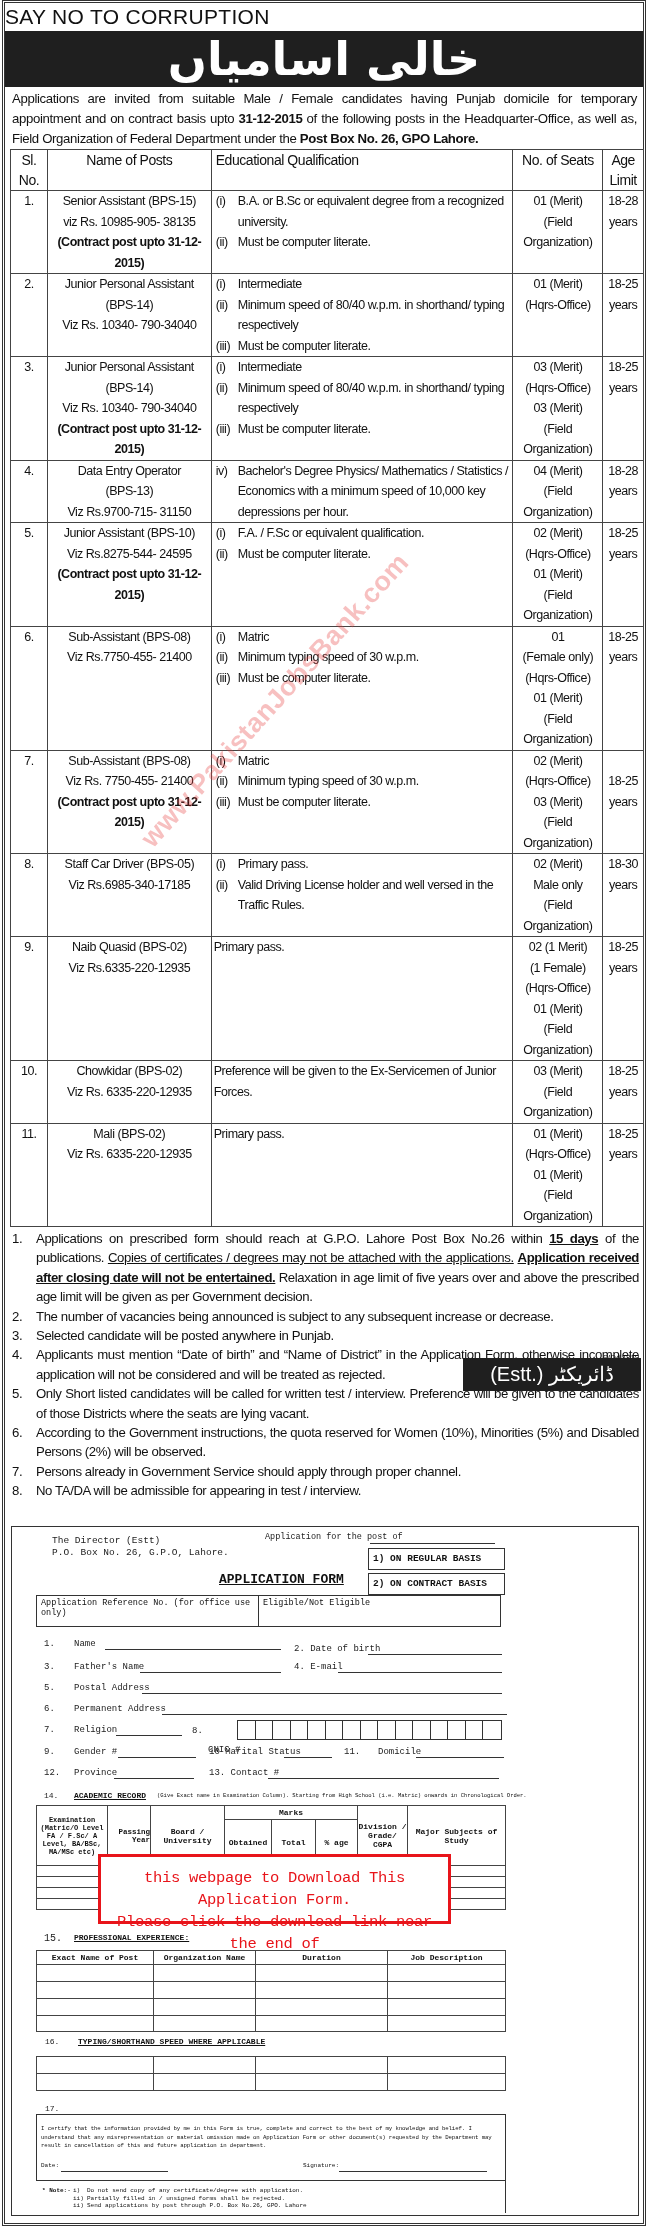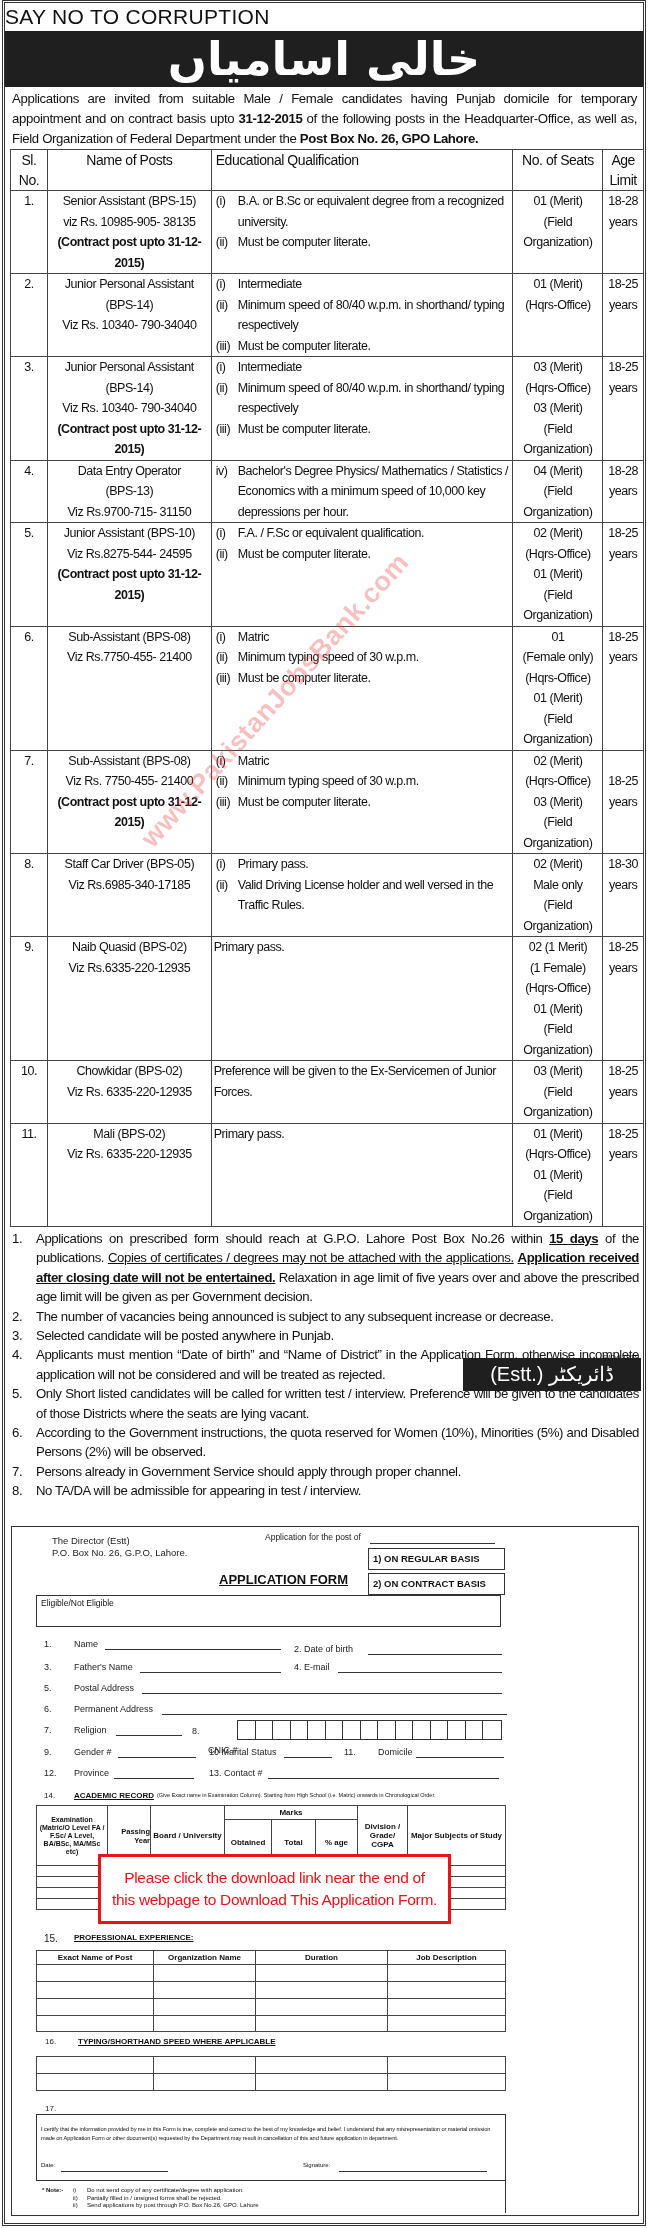--- a/index.html
+++ b/index.html
@@ -22,21 +22,21 @@
   .q-line .tx { flex: 1; }
   .bold { font-weight: bold; }
   .notes { font-size: 13.2px; line-height: 19.4px; padding: 2px 4px 0 7px; letter-spacing: -0.4px; position: relative; }
   .note { display: flex; }
   .note .n { width: 24px; flex: none; }
   .note .t { flex: 1; text-align: justify; }
   .u { text-decoration: underline; }
   .ub { text-decoration: underline; font-weight: bold; }
   .pid { position: absolute; right: 4px; top: 121px; font-size: 8px; font-style: italic; letter-spacing: 0; }
   .director { position: absolute; right: 2px; top: 131px; width: 178px; height: 33px; background: #1f1f1f; color: #fff; font-size: 20px; line-height: 33px; text-align: center; letter-spacing: 0; }
-  .form-wrap { position: absolute; left: 6px; top: 1523px; width: 628px; height: 690px; border: 1px solid #333; padding: 0; font-family: Liberation Sans, sans-serif; }
+  .form-wrap { position: absolute; left: 6px; top: 1523px; width: 628px; height: 690px; border: 1px solid #333; padding: 0; font-family: Liberation Mono, monospace; }
   .form-text { font-size: 9px; color: #222; }
   .abs { position: absolute; }
   .line { border-bottom: 1px solid #333; position: absolute; height: 0; }
   .boxlabel { position: absolute; border: 1px solid #333; font-size: 9.5px; font-weight: bold; padding-left: 4px; line-height: 20px; }
   table.acad, table.prof { border-collapse: collapse; position: absolute; font-size: 8px; font-weight: bold; text-align: center; }
   table.acad td, table.prof td { border: 1px solid #444; }
   .cnic-box { position: absolute; display: flex; border: 1px solid #333; height: 20px; }
   .cnic-box span { width: 17.5px; border-right: 1px solid #333; height: 100%; }
   .cnic-box span:last-child { border-right: none; }
   .overlay { position: absolute; left: 86px; top: 327px; width: 353px; height: 70px; border: 3px solid #e8141a; background: #fff; color: #e8141a; text-align: center; font-size: 15.5px; line-height: 22px; padding-top: 10px; letter-spacing: -0.3px; }
@@ -412,20 +412,21 @@
       <div>P.O. Box No. 26, G.P.O, Lahore.</div>
     </div>
     <div class="abs form-text" style="left:253px;top:5px;font-size:8.5px">Application for the post of</div>
     <div class="line" style="left:358px;top:16px;width:125px"></div>
 
     <div class="boxlabel" style="left:356px;top:21px;width:137px;height:22px">1)   ON REGULAR BASIS</div>
     <div class="boxlabel" style="left:356px;top:46px;width:137px;height:22px">2)   ON CONTRACT BASIS</div>
     <div class="abs" style="left:207px;top:45px;font-size:13px;font-weight:bold;text-decoration:underline">APPLICATION FORM</div>
 
     <div class="abs" style="left:24px;top:68px;width:465px;height:32px;border:1px solid #333;display:flex;font-size:8.5px">
+      <div style="width:222px;border-right:1px solid #333;padding:2px 4px">Application Reference No. (for office use only)</div>
       <div style="flex:1;padding:2px 4px">Eligible/Not Eligible</div>
     </div>
 
     <div class="abs form-text" style="left:32px;top:112px">1.</div>
     <div class="abs form-text" style="left:62px;top:112px">Name</div>
     <div class="line" style="left:93px;top:122px;width:176px"></div>
     <div class="abs form-text" style="left:282px;top:117px">2. Date of birth</div>
     <div class="line" style="left:356px;top:127px;width:134px"></div>
 
     <div class="abs form-text" style="left:32px;top:135px">3.</div>
@@ -536,22 +537,22 @@
             <td></td>
             <td></td>
             <td></td>
             <td></td>
             <td></td>
           </tr>
     </tbody>
       </table>
 
     <div class="overlay">
+      <div>this webpage to Download This Application Form.</div>
       <div>Please click the download link near the end of</div>
-      <div>this webpage to Download This Application Form.</div>
     </div>
 
     <div class="abs form-text" style="left:32px;top:406px;font-size:10px">15.</div>
     <div class="abs" style="left:62px;top:406px;font-size:8px;font-weight:bold;text-decoration:underline">PROFESSIONAL EXPERIENCE:</div>
     <table class="prof" style="left:24px;top:423px;width:470px">
       <tbody>
           <tr style="height:14px">
         <td style="width:117px">Exact Name of Post</td>
         <td style="width:102px">Organization Name</td>
         <td style="width:132px">Duration</td>

